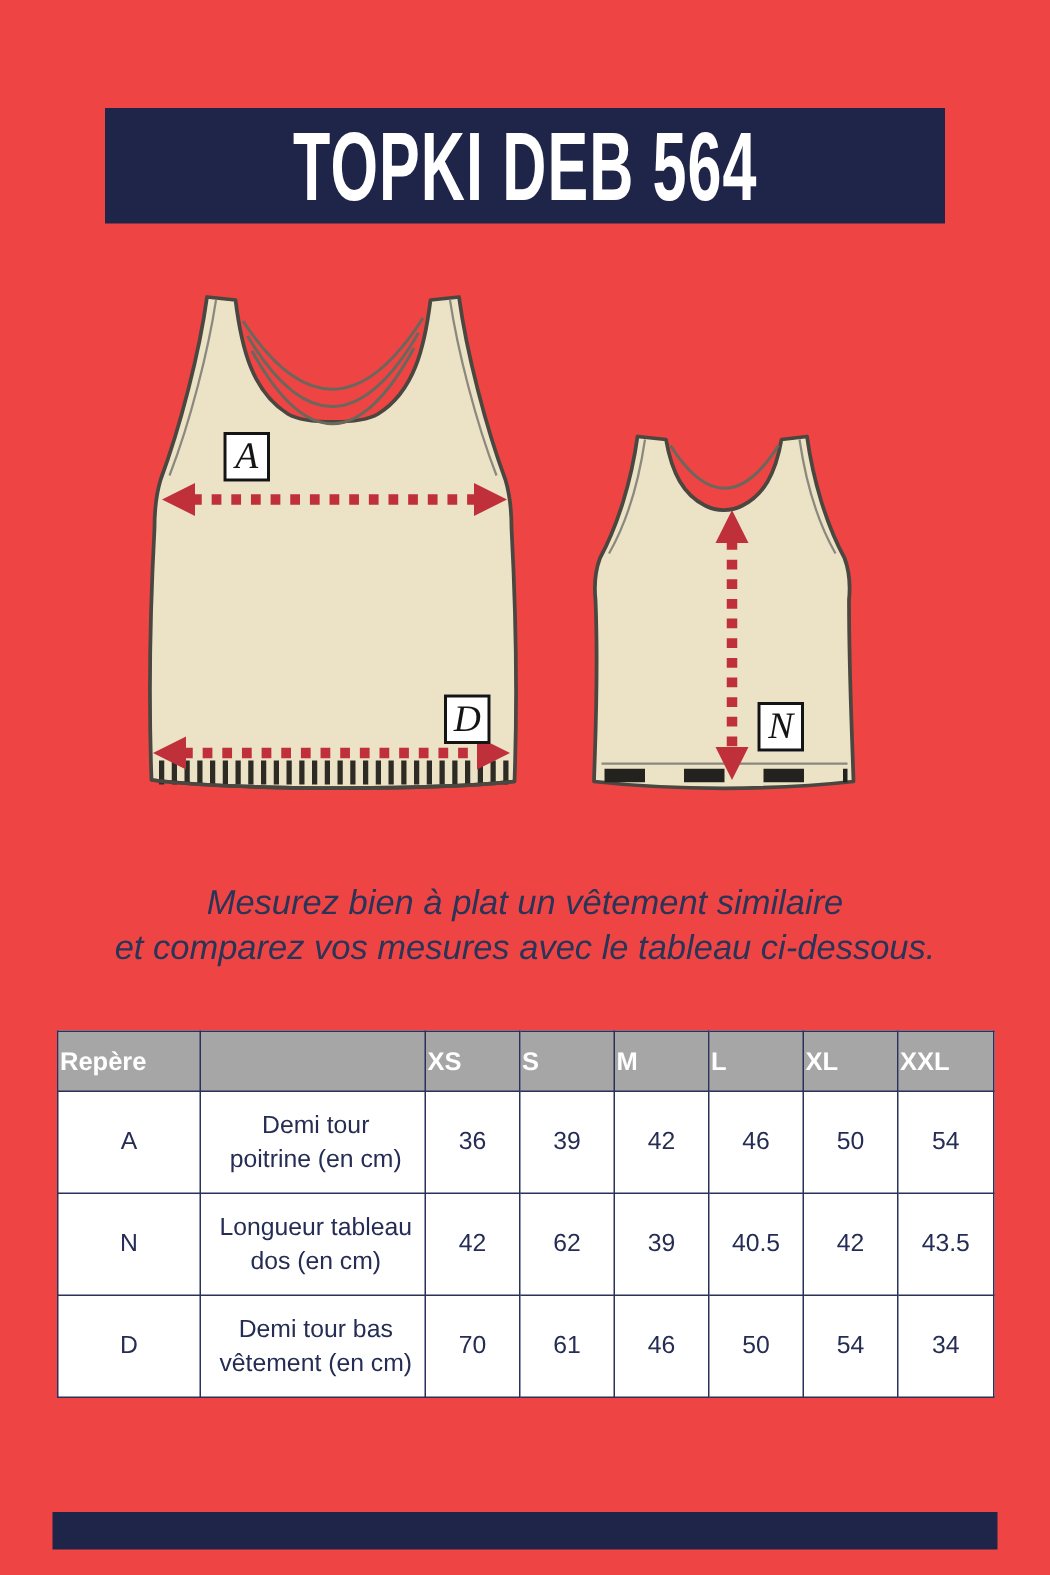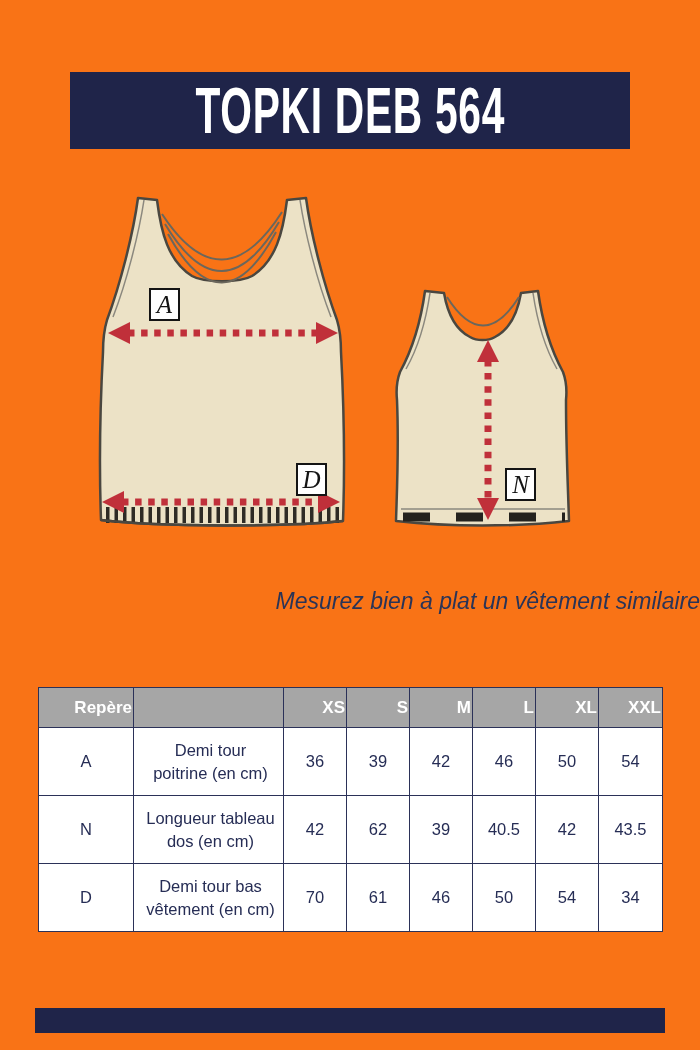--- a/index.html
+++ b/index.html
@@ -1,17 +1,17 @@
 <!DOCTYPE html>
 <html><head>
 <meta charset="utf-8">
 <style>
   html,body{margin:0;padding:0;background:#ffffff;}
   .page{
-    position:relative;width:700px;height:1050px;background:#f97316;overflow:hidden;
+    position:relative;width:700px;height:1050px;background:#ef4444;overflow:hidden;
     font-family:"Liberation Sans",sans-serif;
   }
   
   .banner{
     position:absolute;left:70px;top:72px;width:560px;height:77px;
     background:#1f2449;display:flex;align-items:center;justify-content:center;
   }
   .banner-text{
     color:#ffffff;font-weight:bold;font-size:55px;letter-spacing:1px;white-space:nowrap;
     display:inline-block;transform:scale(0.74,1.18);transform-origin:center;
@@ -22,33 +22,33 @@
     position:absolute;width:31px;height:33px;background:#ffffff;border:2.5px solid #141414;
     display:flex;align-items:center;justify-content:center;box-sizing:border-box;
     font-family:"Liberation Serif","DejaVu Serif",serif;font-style:italic;font-size:25px;
     color:#141414;line-height:1;
   }
   .label-a{left:149px;top:288px;}
   .label-d{left:296px;top:463px;}
   .label-n{left:505px;top:468px;}
   
   .instructions{
-    position:absolute;left:0;top:586px;width:700px;text-align:right;
+    position:absolute;left:0;top:586px;width:700px;text-align:center;
     font-style:italic;font-size:23px;line-height:30px;color:#2a3457;font-weight:500;
     white-space:nowrap;
   }
   
   .size-table{
     position:absolute;left:38px;top:687px;width:624px;border-collapse:collapse;
     table-layout:fixed;color:#262d55;background:#ffffff;
   }
   .size-table th,.size-table td{border:1.5px solid #2b3158;box-sizing:border-box;}
   .size-table thead th{
     background:#a6a6a6;color:#ffffff;font-size:17px;font-weight:bold;height:40px;
-    text-align:right;
+    text-align:left;
   }
   .size-table tbody td{font-size:16.5px;height:68px;text-align:center;vertical-align:middle;}
   .size-table td.desc{text-align:center;padding:6px 8px 6px 12px;line-height:1.35;}
   
   .footer-bar{position:absolute;left:35px;top:1008px;width:630px;height:25px;background:#1f2449;}
 </style>
 </head>
 <body>
 
 <div class="page">
@@ -103,20 +103,21 @@
       <polygon points="488,520 477,498 499,498" fill="#c0303a"></polygon>
     </g>
   </svg>
 
   <div class="measure-label label-a">A</div>
   <div class="measure-label label-d">D</div>
   <div class="measure-label label-n">N</div>
 
   <div class="instructions">
     <div>Mesurez bien à plat un vêtement similaire</div>
+    <div>et comparez vos mesures avec le tableau ci-dessous.</div>
   </div>
 
   <table class="size-table">
     <colgroup>
       <col style="width:95px">
         <col style="width:150px">
       <col style="width:63px">
         <col style="width:63px">
         <col style="width:63px">
       <col style="width:63px">

